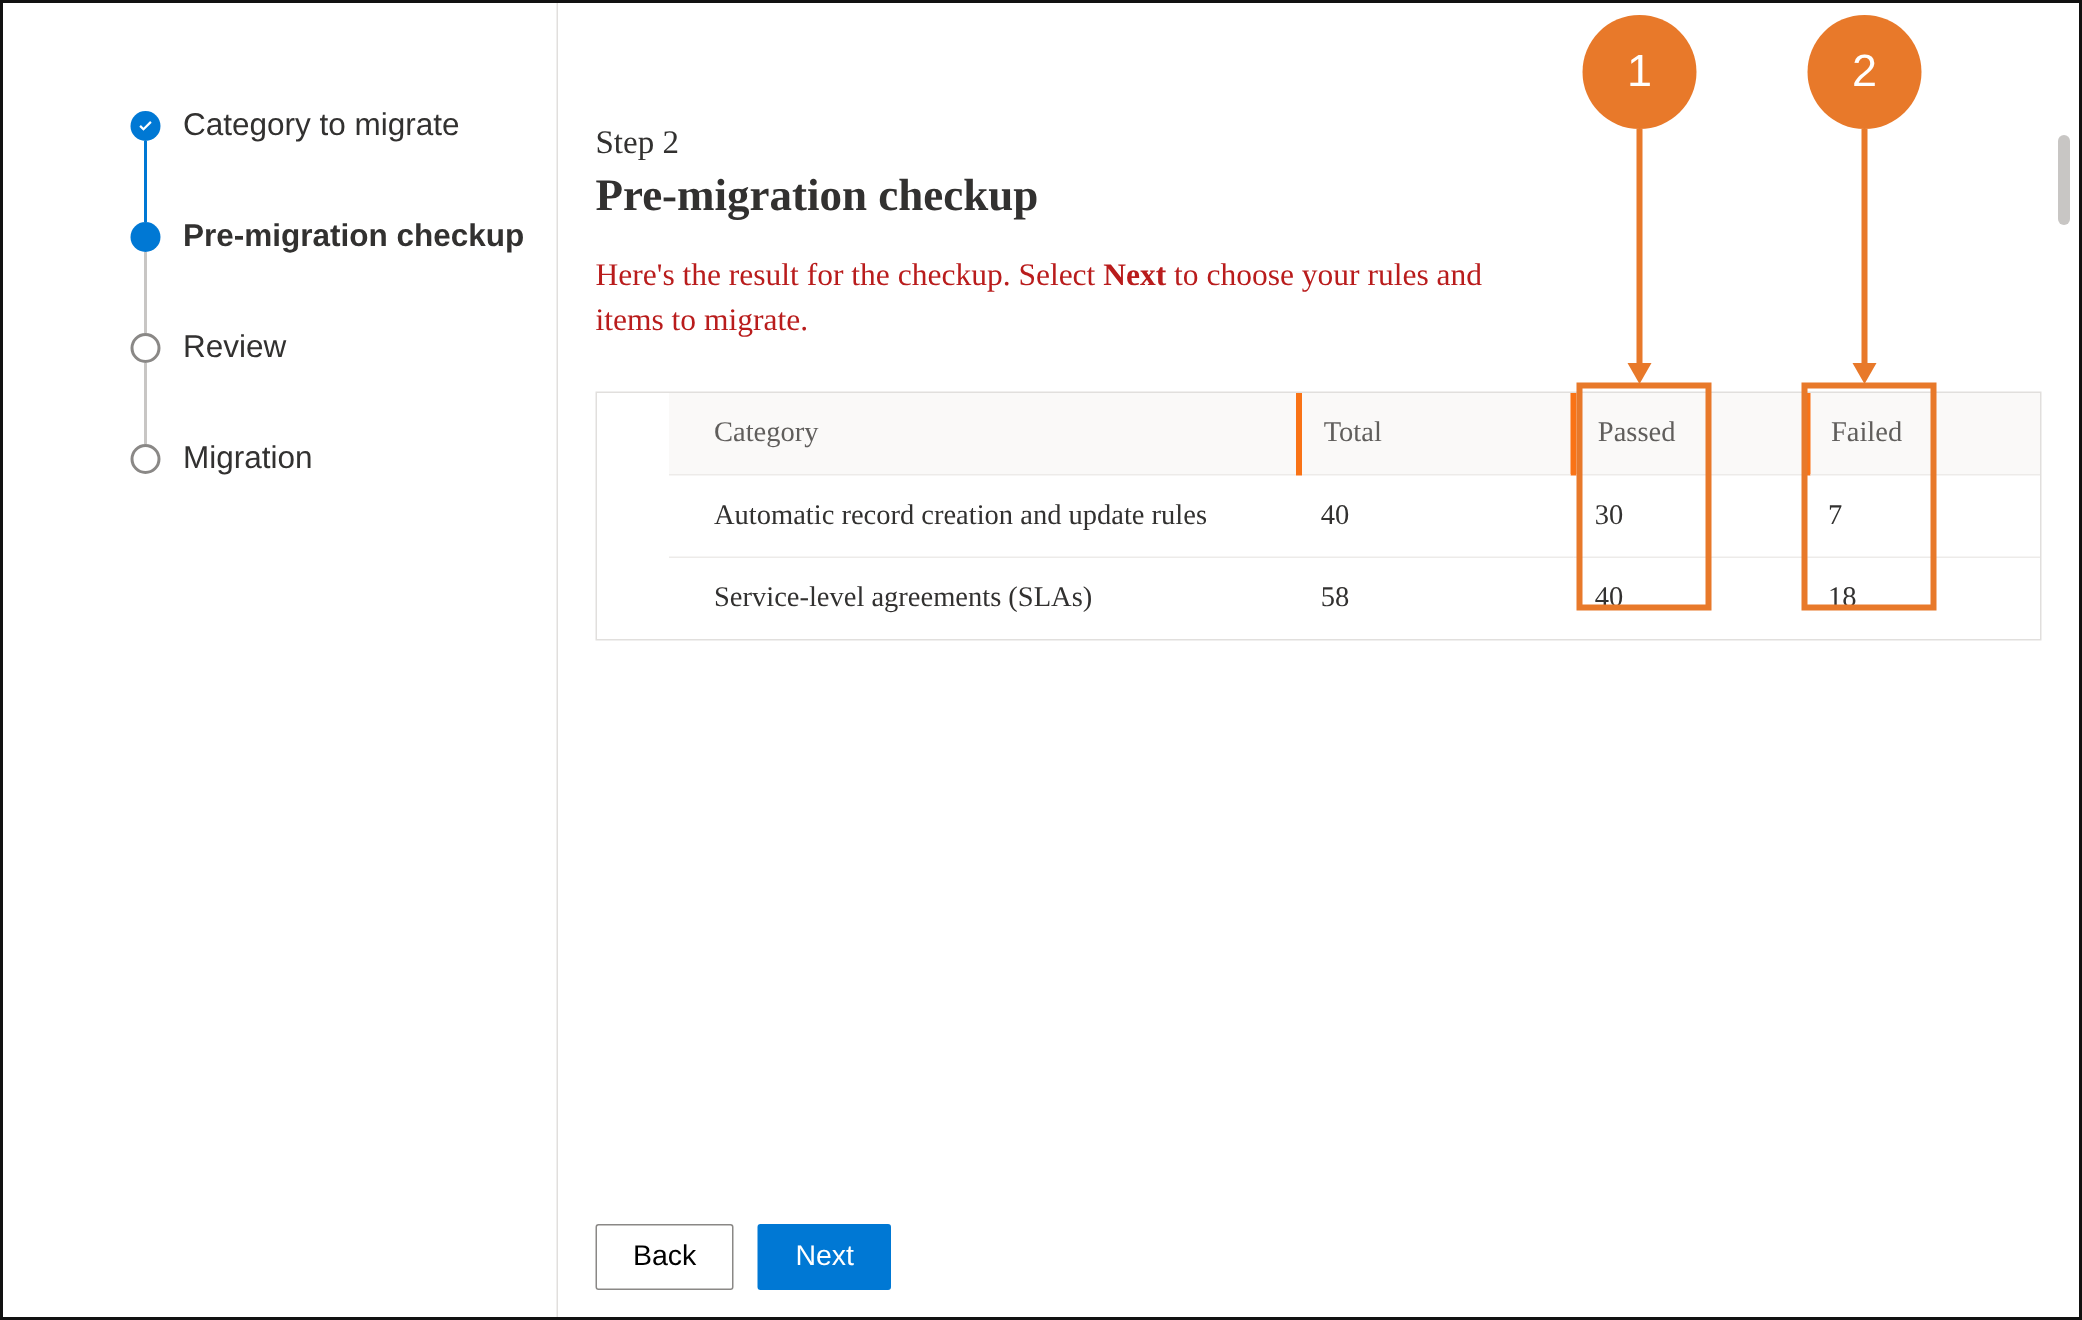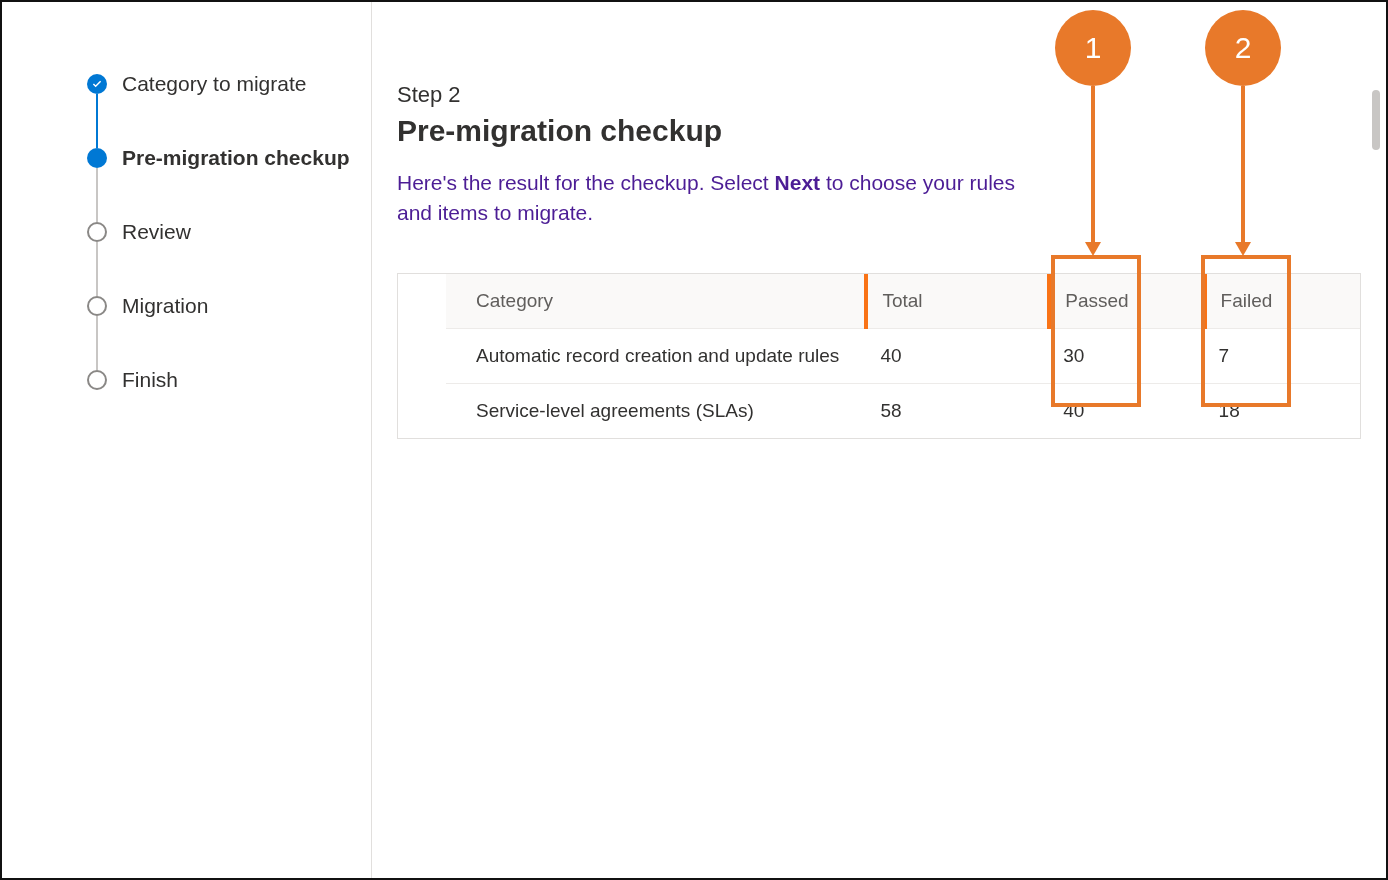--- a/index.html
+++ b/index.html
@@ -13,24 +13,24 @@
   .step:last-child .connector { display:none; }
   .node { position:absolute; left:0; top:2px; width:20px; height:20px; border-radius:50%; display:flex; align-items:center; justify-content:center; }
   .node.open { border:2px solid #8a8886; background:#fff; }
   .node.filled { background:#0078d4; }
   .node.check { background:#0078d4; }
   .node.check svg { width:12px; height:12px; fill:#fff; }
   .step-label { font-size:21px; color:#323130; white-space:nowrap; }
   .step.current .step-label { font-weight:600; }
   .step.done .connector { background:#0078d4; }
 
-  .main { position:absolute; left:395px; right:25px; top:80px; bottom:20px; }
+  .main { position:absolute; left:395px; right:25px; top:80px; bottom:20px;font-family:Liberation Serif, serif; }
   .step-kicker { font-size:22px; margin:0 0 6px 0; font-weight:400; }
   .page-title { font-size:30px; font-weight:600; margin:0 0 20px 0; }
-  .intro { font-size:21px; line-height:1.45; max-width:640px; margin:0 0 44px 0; color:#4c1d95; }
+  .intro { font-size:21px; line-height:1.45; max-width:640px; margin:0 0 32px 0; color:#b91c1c; }
   .intro strong { font-weight:600; }
 
   .table-wrap { border:1px solid #e1dfdd; overflow:hidden;padding-left:48px; }
   table { width:100%; border-collapse:collapse; font-size:19px; }
   thead th { text-align:left; font-weight:400; color:#605e5c; background:#faf9f8; padding:16px 14px; border-bottom:1px solid #edebe9; border-left:4px solid #f97316; }
   thead th:first-child { border-left:none; padding-left:30px; }
   tbody td { padding:16px 14px; border-top:1px solid #edebe9; }
   tbody td:first-child { padding-left:30px; }
   tbody tr:first-child td { border-top:none; }
 
@@ -76,25 +76,20 @@
         <span class="connector"></span>
         <span class="step-label">Review</span>
       </li>
 
       <li class="step">
         <span class="node open"></span>
         <span class="connector"></span>
         <span class="step-label">Migration</span>
       </li>
 
-      <li class="step">
-        <span class="node open"></span>
-
-        <span class="step-label">Finish</span>
-      </li>
 
     </ul>
   </nav>
 
   <main class="main">
     <p class="step-kicker">Step 2</p>
     <h1 class="page-title">Pre-migration checkup</h1>
     <p class="intro">
       <span>Here's the result for the checkup. Select </span><strong>Next</strong><span> to choose your rules and items to migrate.</span>
     </p>
@@ -120,20 +115,24 @@
             <td>Service-level agreements (SLAs)</td>
             <td>58</td>
             <td>40</td>
             <td>18</td>
           </tr>
         </tbody>
       </table>
     </div>
   </main>
 
+  <div class="footer">
+    <button class="btn secondary">Back</button>
+    <button class="btn primary">Next</button>
+  </div>
 
   <div class="scroll-indicator"></div>
 
   <div class="callout" style="left:1053px; top:8px;">
     <span>1</span>
   </div>
   <div class="callout-line" style="left:1089px; top:84px; height:157px;"></div>
   <div class="callout-arrow" style="left:1083px; top:240px;"></div>
   <div class="highlight-box" style="left:1049px; top:253px; width:90px; height:152px;"></div>
 

